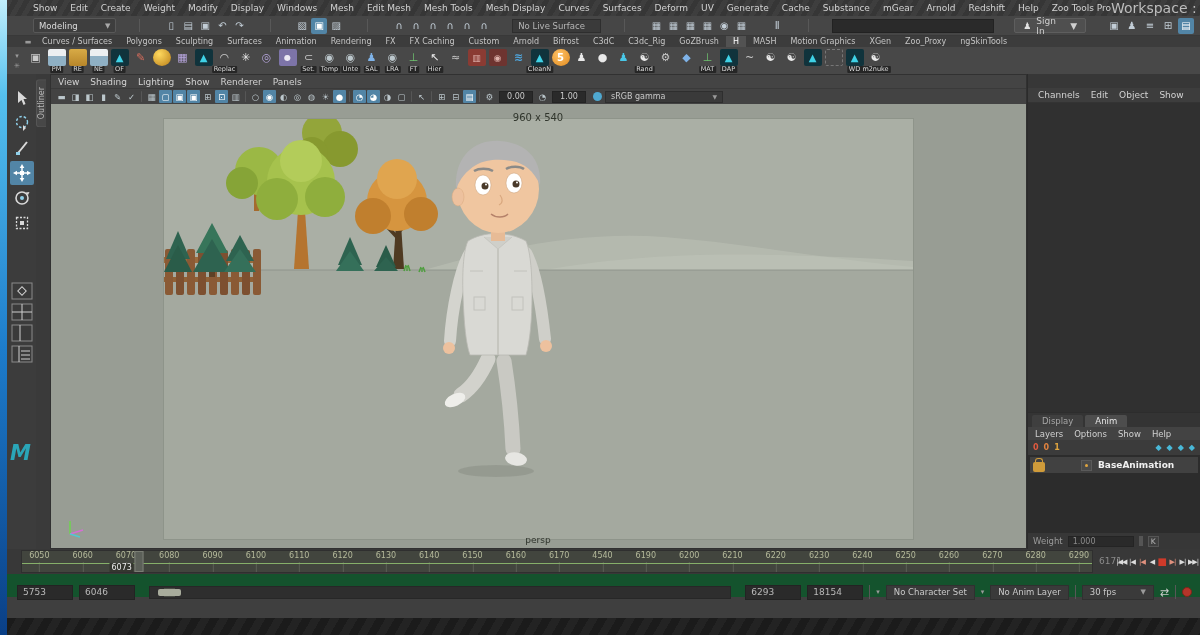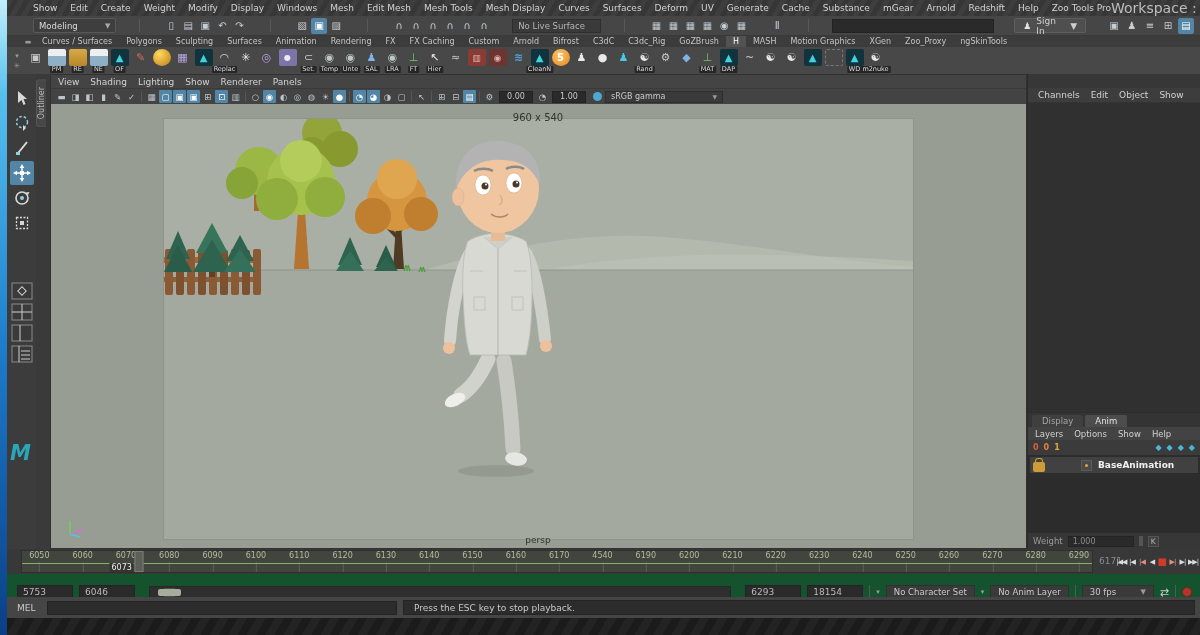--- a/index.html
+++ b/index.html
@@ -856,22 +856,15 @@
     <span class="rb-sep"></span>
     <div class="flat-box fps-select">
       <span>30 fps</span>
       <span class="car-sm" style="margin-left:auto;">▼</span>
     </div>
     <span class="loop-ic">⇄</span>
     <span class="rb-sep"></span>
     <span class="autokey"></span>
   </div>
 
-  <div class="row cmdline">
-    <span class="mel-label">MEL</span>
-    <input class="mel-input" value="" style="">
-    <div class="help-box">
-        <span>Press the ESC key to stop playback.</span>
-      </div>
-  </div>
 
   <div class="row bottomstrip"></div>
 </div>
 
 </body></html>

